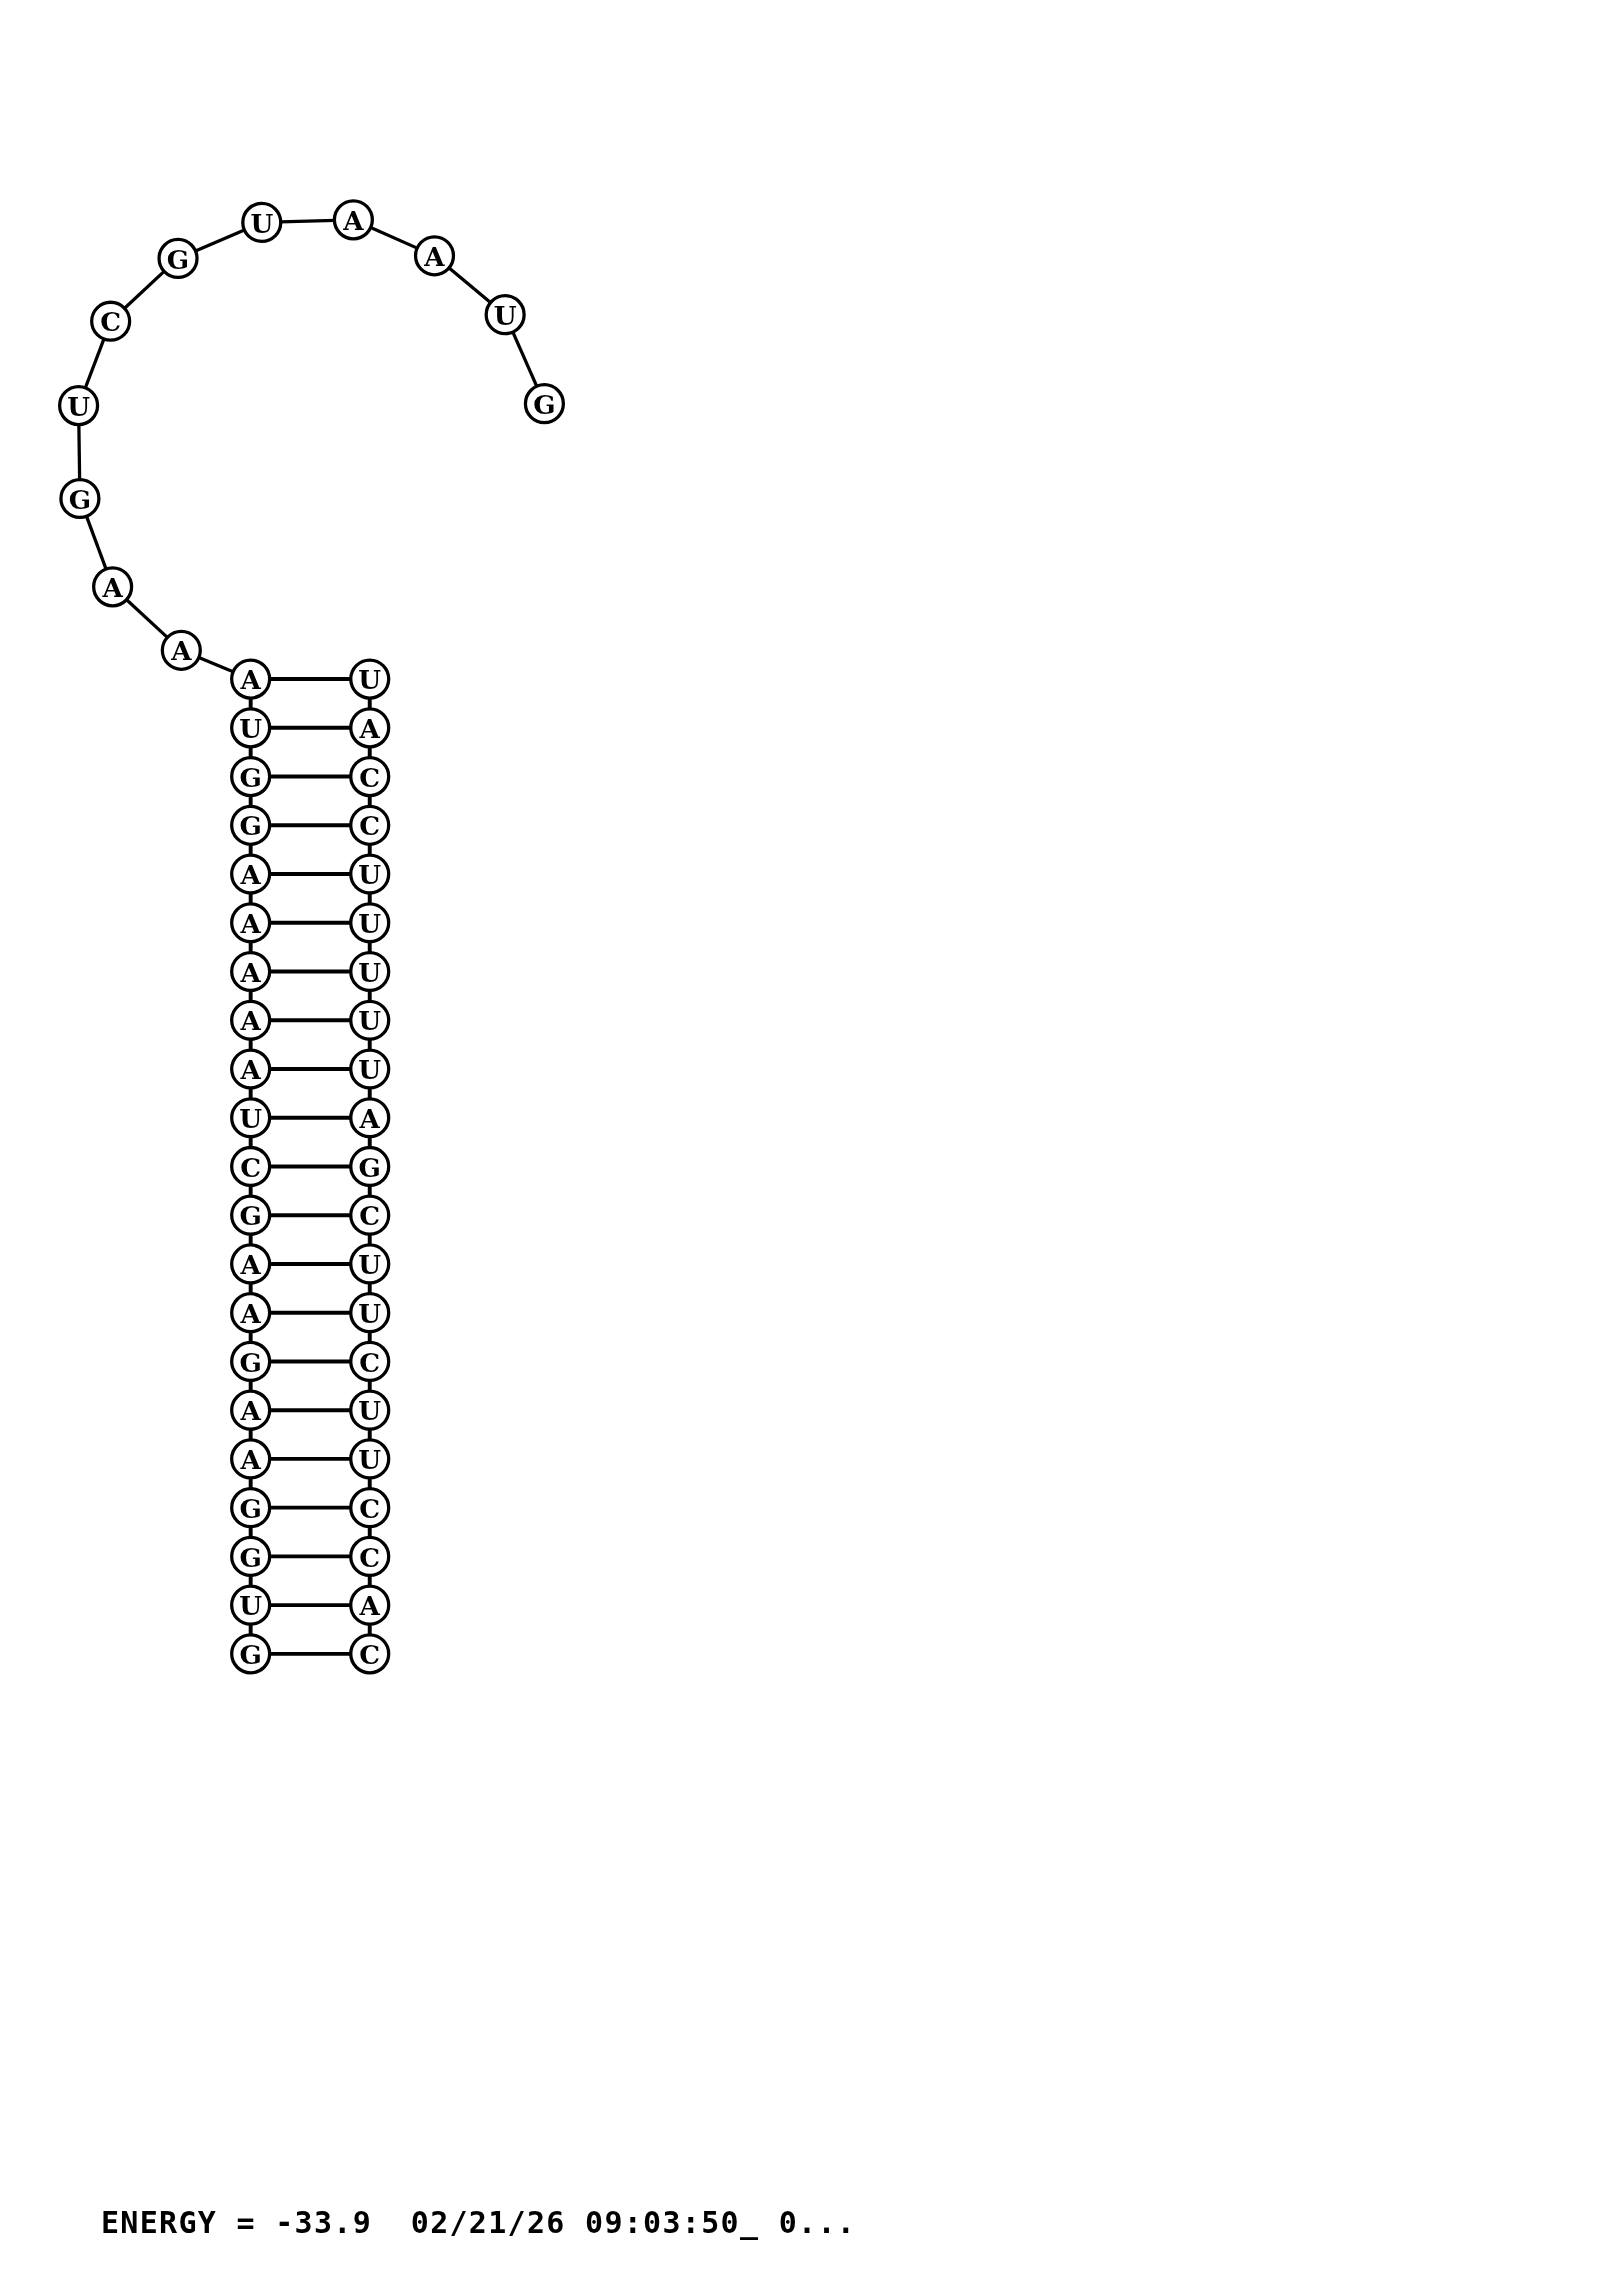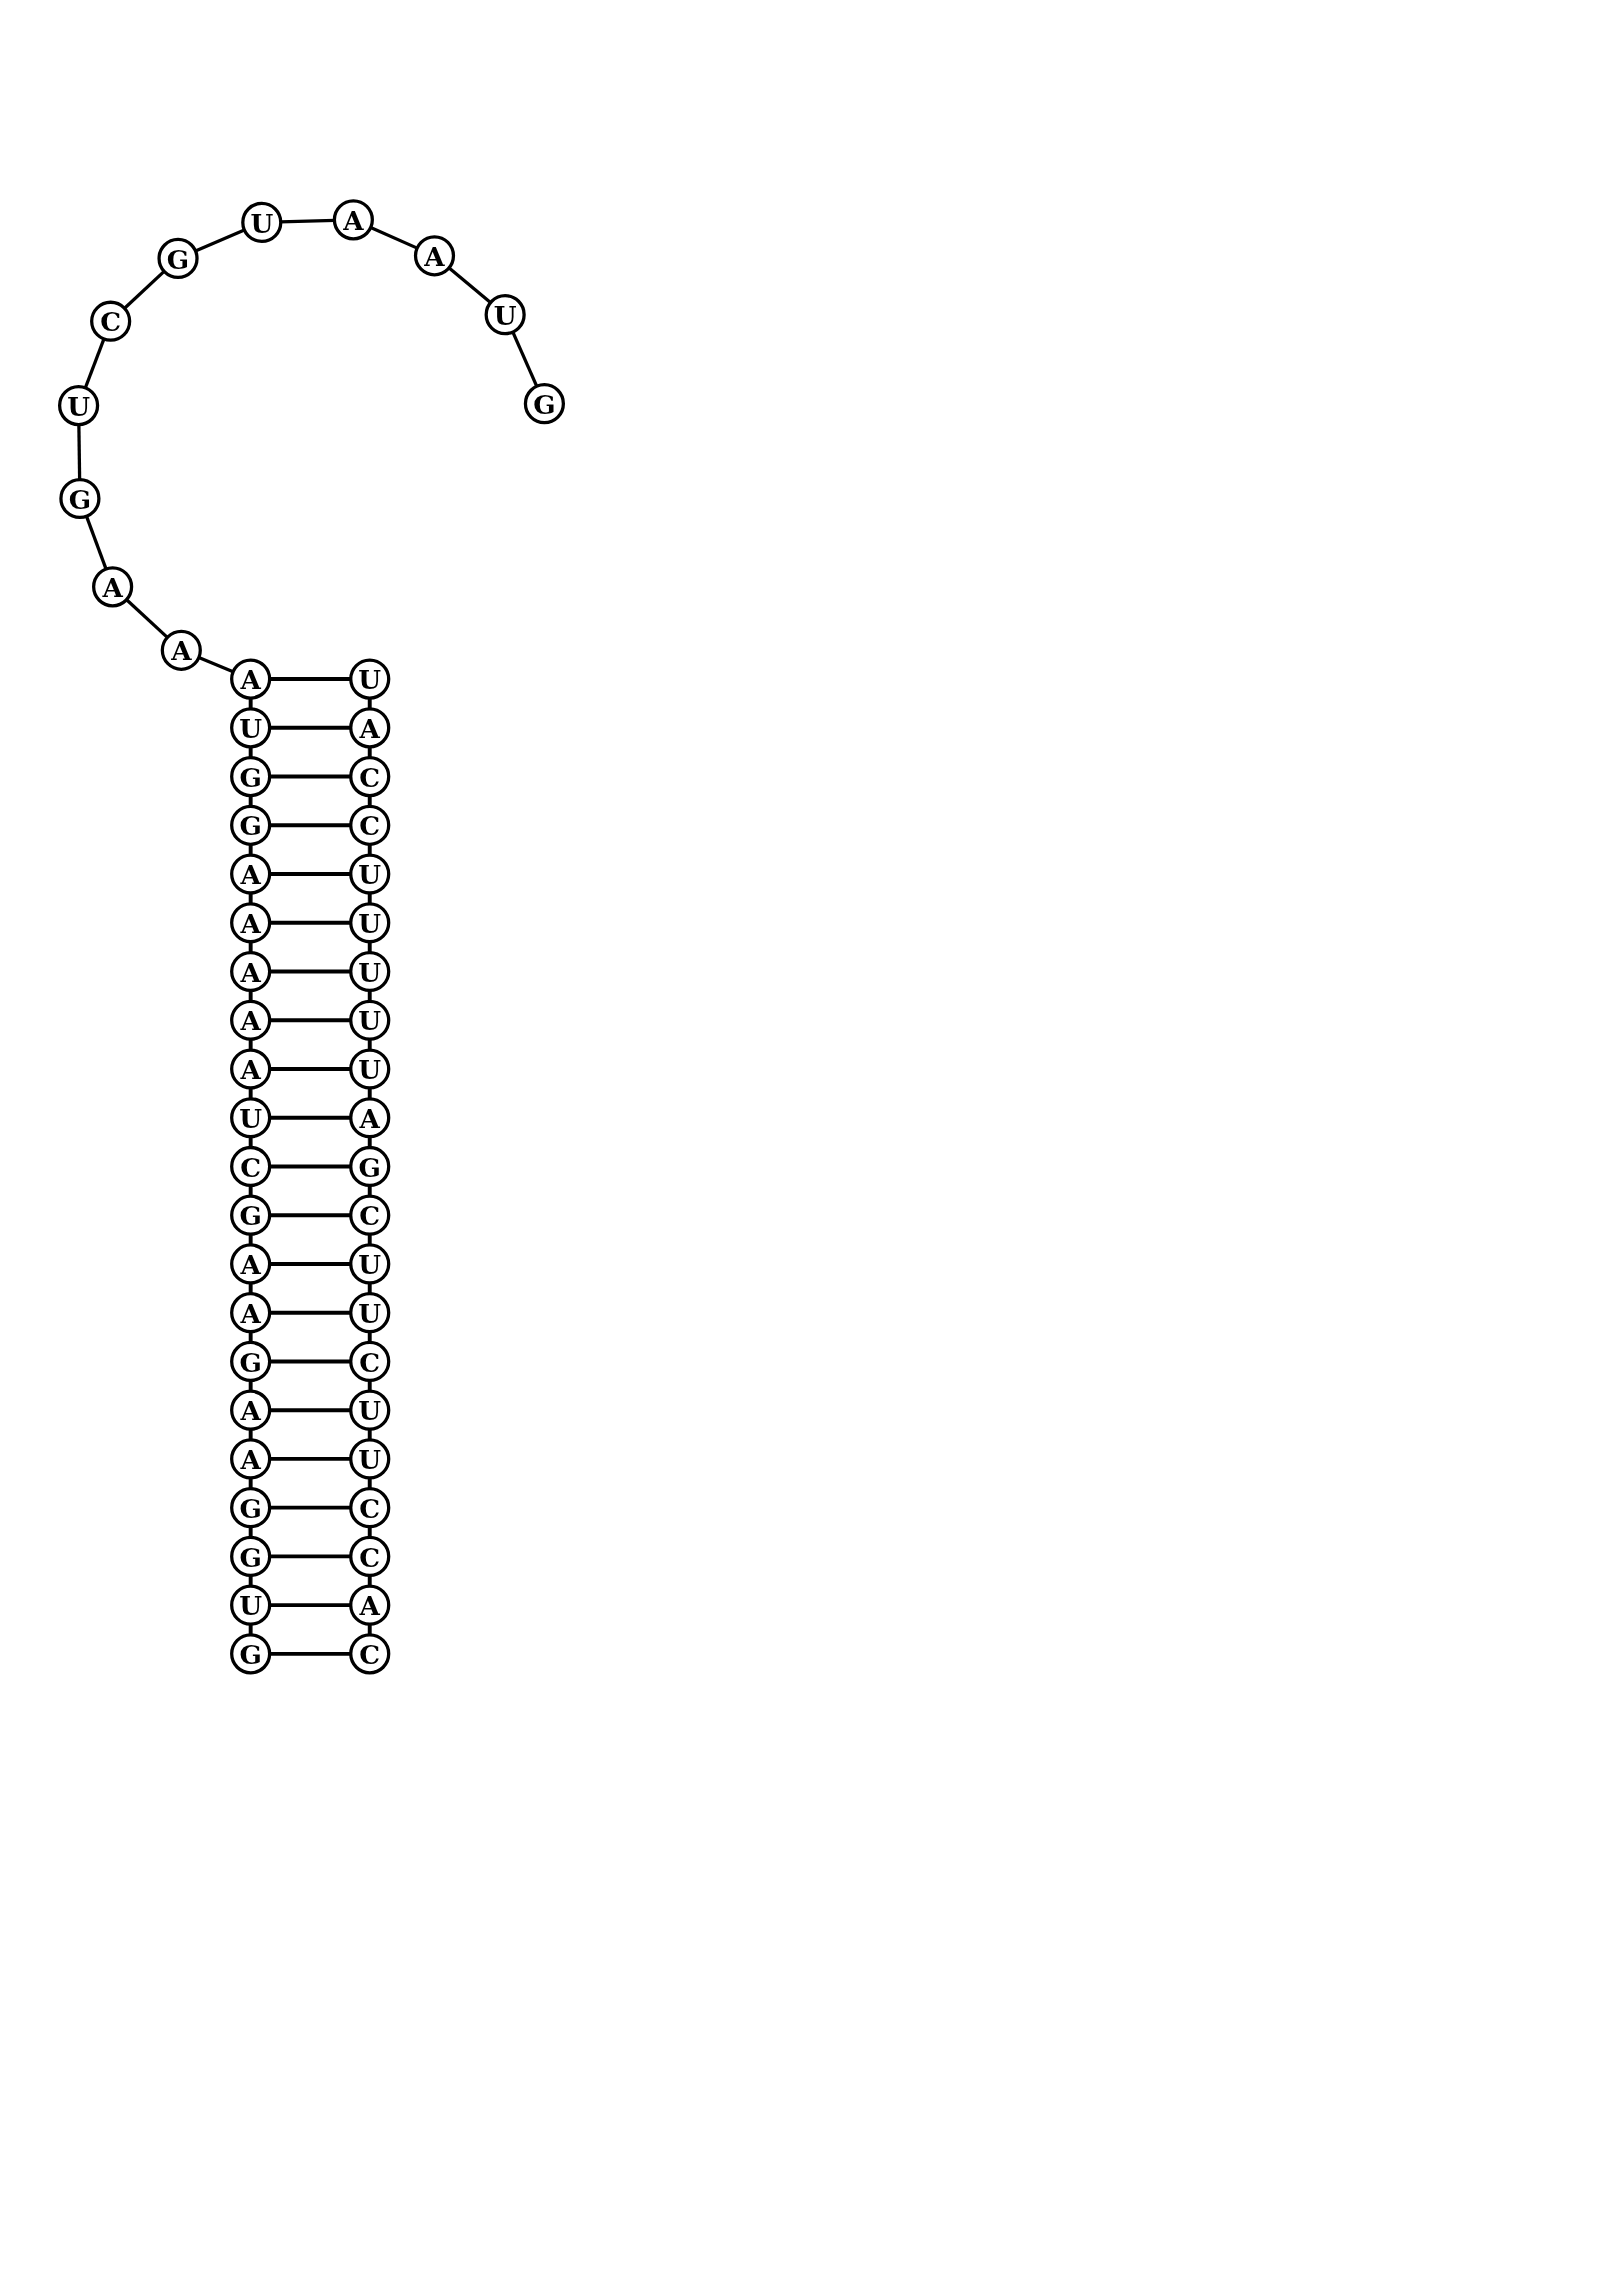--- a/index.html
+++ b/index.html
@@ -321,14 +321,15 @@
         <g>
           <circle cx="772" cy="481" r="29" fill="#ffffff" stroke="#000000" stroke-width="5"></circle>
           <text x="772" y="482" text-anchor="middle" dominant-baseline="central" font-family="&quot;DejaVu Serif&quot;, serif" font-weight="bold" font-size="40" fill="#000000">U</text>
         </g>
         <g>
           <circle cx="832" cy="617" r="29" fill="#ffffff" stroke="#000000" stroke-width="5"></circle>
           <text x="832" y="618" text-anchor="middle" dominant-baseline="central" font-family="&quot;DejaVu Serif&quot;, serif" font-weight="bold" font-size="40" fill="#000000">G</text>
         </g>
       </g>
     </svg>
+  <div class="caption">ENERGY = -33.9  02/21/26 09:03:50_ 0...</div>
 </div>
 
 
 </body></html>

